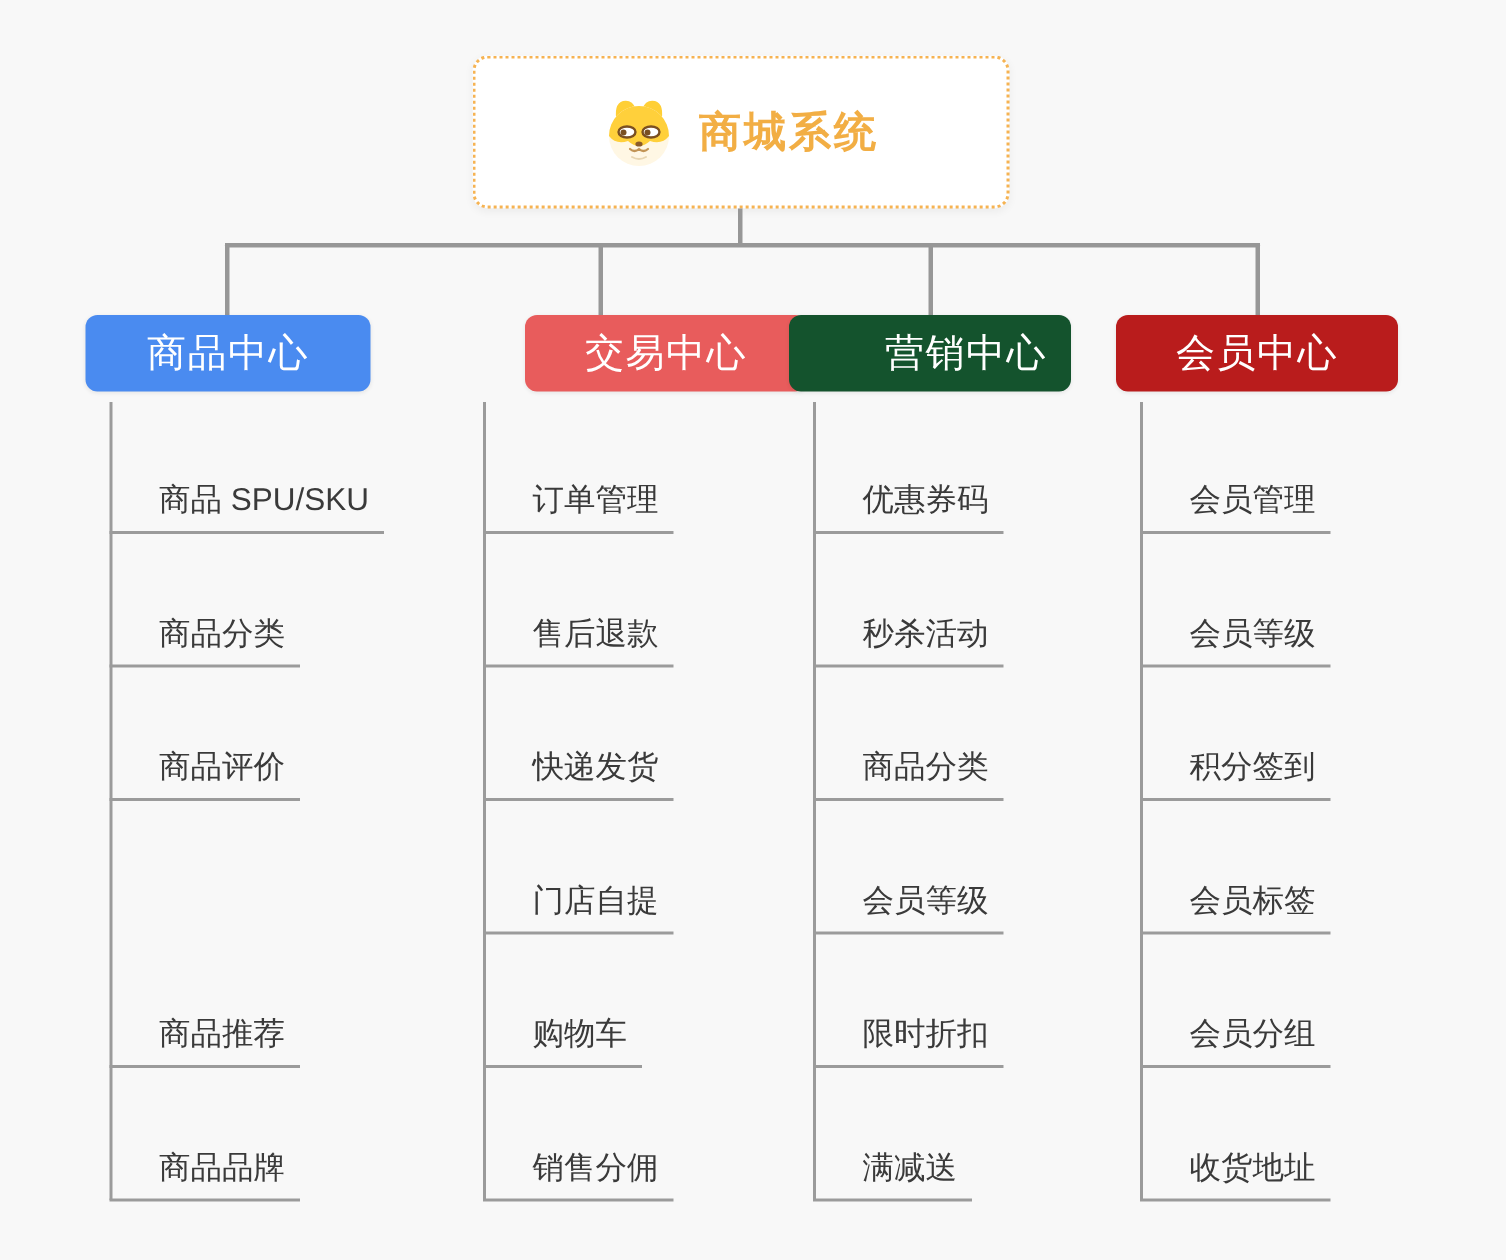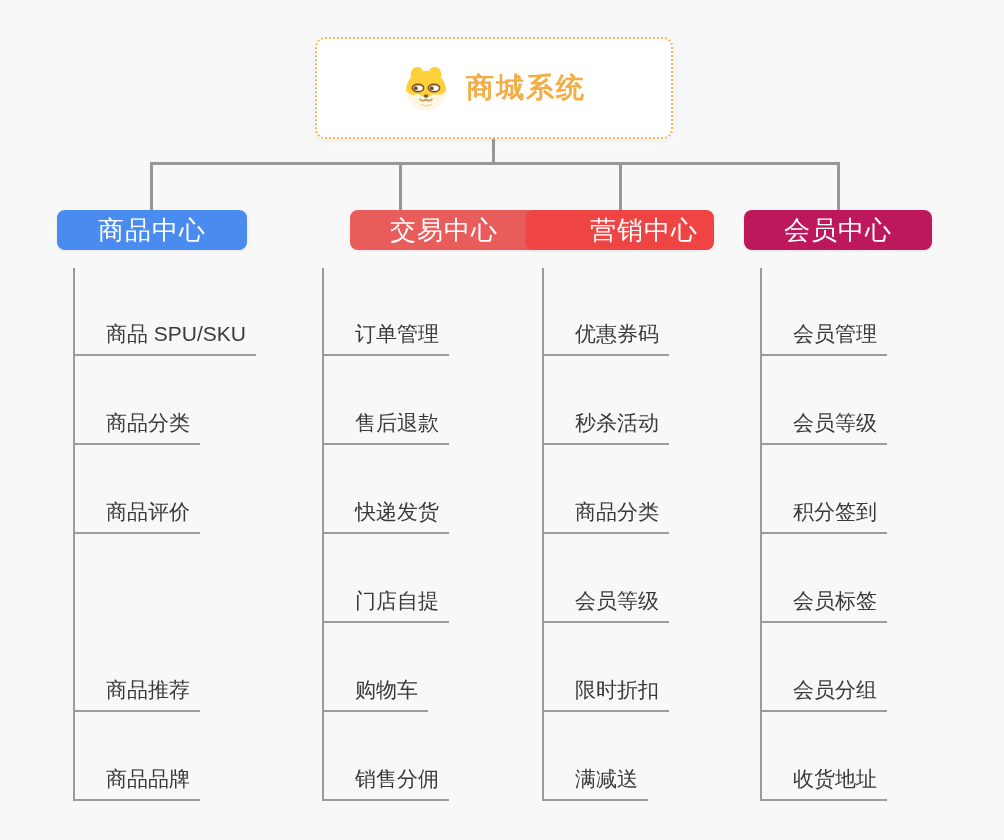--- a/index.html
+++ b/index.html
@@ -29,21 +29,21 @@
   .drop{top:162px;width:3px;height:48px;}
   .drop-0{left:150px;} .drop-1{left:399px;} .drop-2{left:619px;} .drop-3{left:837px;}
 
   
   .branch{position:absolute;top:210px;}
   .branch-0{left:57px;width:190px;}
   .branch-1{left:306px;width:188px;padding-left:44px;}
   .branch-2{left:526px;width:188px;}
   .branch-3{left:744px;width:188px;}
   .branch-header{
-    height:40px;border-radius:8px;
+    height:51px;border-radius:8px;
     display:flex;align-items:center;justify-content:center;
     color:#FFFFFF;font-size:26px;letter-spacing:1px;
     box-shadow:0 1px 3px rgba(0,0,0,0.08);
   }
   .trunk{
     position:absolute;left:16px;top:58px;width:2px;height:532px;
     background:#9B9B9B;
   }
   .leaf{
     position:absolute;left:16px;
@@ -109,34 +109,34 @@
     <div class="trunk"></div>
     <div class="leaf leaf-0">订单管理</div>
     <div class="leaf leaf-1">售后退款</div>
     <div class="leaf leaf-2">快递发货</div>
     <div class="leaf leaf-3">门店自提</div>
     <div class="leaf leaf-4">购物车</div>
     <div class="leaf leaf-5">销售分佣</div>
   </div>
 
   <div class="branch branch-2">
-    <div class="branch-header" style="background: #ef4444; padding-left: 48px;">
+    <div class="branch-header" style="background: #14532d; padding-left: 48px;">
       <span>营销中心</span>
     </div>
     <div class="trunk"></div>
     <div class="leaf leaf-0">优惠券码</div>
     <div class="leaf leaf-1">秒杀活动</div>
     <div class="leaf leaf-2">商品分类</div>
     <div class="leaf leaf-3">会员等级</div>
     <div class="leaf leaf-4">限时折扣</div>
     <div class="leaf leaf-5">满减送</div>
   </div>
 
   <div class="branch branch-3">
-    <div class="branch-header" style="background: #be185d;">
+    <div class="branch-header" style="background: #b91c1c;">
       <span>会员中心</span>
     </div>
     <div class="trunk"></div>
     <div class="leaf leaf-0">会员管理</div>
     <div class="leaf leaf-1">会员等级</div>
     <div class="leaf leaf-2">积分签到</div>
     <div class="leaf leaf-4">会员分组</div>
     <div class="leaf leaf-3">会员标签</div>
     <div class="leaf leaf-5">收货地址</div>
   </div>

